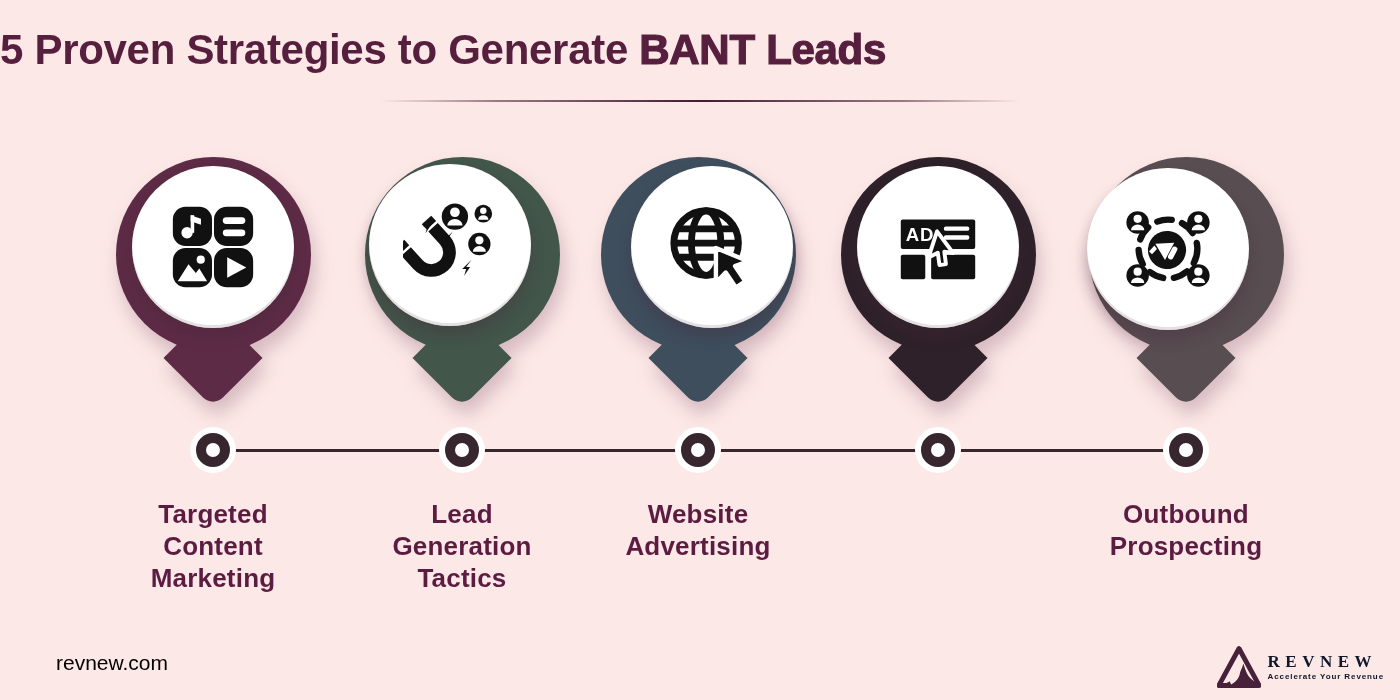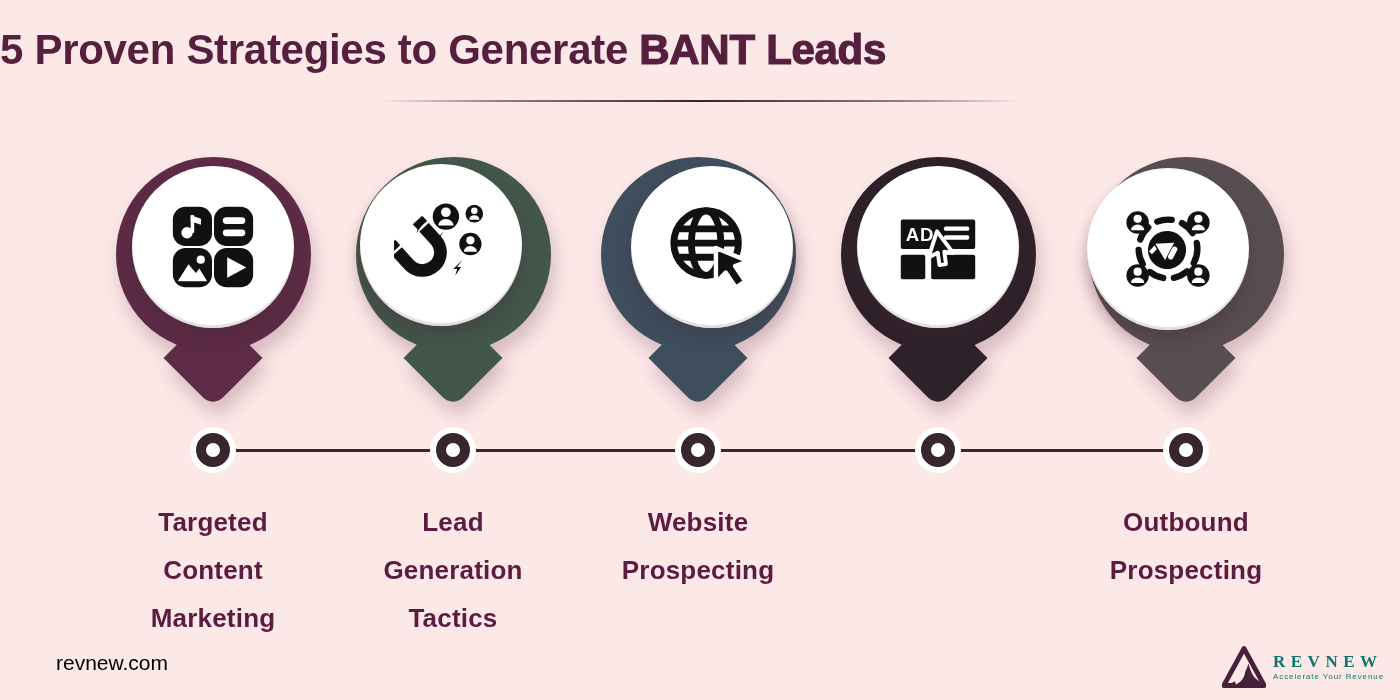--- a/index.html
+++ b/index.html
@@ -28,21 +28,21 @@
     position:absolute; top:449px; left:213px; width:970px; height:3px;
     background:#38262f; z-index:1;
   }
 
   
   .strategy {
     position:absolute; top:157px; width:260px;
     display:flex; flex-direction:column; align-items:center; z-index:2;
   }
   .strategy.s1 { left:83px; }
-  .strategy.s2 { left:323px; }
+  .strategy.s2 { left:332px; }
   .strategy.s3 { left:568px; }
   .strategy.s4 { left:808px; }
   .strategy.s5 { left:1056px; }
 
   .pin-bubble {
     position:relative; width:195px; height:195px; border-radius:50%;
     filter:drop-shadow(4px 12px 9px rgba(120,70,95,0.28));
   }
   .pin-bubble::after {                 
     content:""; position:absolute; top:166px; left:50%; margin-left:-35px;
@@ -66,40 +66,40 @@
     margin-top:75px; width:46px; height:46px; border-radius:50%;
     background:#ffffff; display:flex; align-items:center; justify-content:center;
   }
   .dot-ring {
     width:34px; height:34px; border-radius:50%;
     background:#ffffff; border:10px solid #38262f;
   }
 
   .strategy-label {
     margin-top:25px; text-align:center; white-space:pre-line;
-    font-size:26px; font-weight:bold; line-height:48px;
+    font-size:26px; font-weight:bold; line-height:32px;
     letter-spacing:0.2px; color:#5c1c42;
   }
 
   
   .site-url {
     position:absolute; left:56px; top:651px;
     font-size:21px; color:#000000;
   }
   .logo {
     position:absolute; right:16px; top:646px;
-    display:flex; align-items:center; gap:7px; color:#0f766e;
+    display:flex; align-items:center; gap:7px; color:#0f172a;
   }
   .logo-text-block { display:flex; flex-direction:column; }
   .logo-name {
     font-family:"Liberation Serif", serif; font-weight:bold;
     font-size:17px; letter-spacing:5.5px; line-height:20px;
   }
   .logo-tagline {
-    font-size:8px; font-weight:normal; letter-spacing:0.9px; line-height:10px;
+    font-size:8px; font-weight:bold; letter-spacing:0.9px; line-height:10px;
   }
 </style>
 </head>
 <body>
 
 <div class="stage">
 
   <h1 class="title"><span>5 Proven Strategies to Generate </span><span class="title-bold">BANT Leads</span></h1>
   <div class="title-divider"></div>
 
@@ -175,21 +175,21 @@
             <path d="M14 29.5 H70 M9 44 H75 M14 58.5 H70"></path>
           </g>
           <path d="M52 49 l33 13.5 -13.5 5 10.5 15.5 -9.5 6.5 -10.5 -15.5 -10 10.5 z" fill="#111" stroke="#fff" stroke-width="4.5" stroke-linejoin="round"></path>
         </svg>
       </div>
     </div>
     <div class="dot-outer">
         <div class="dot-ring"></div>
       </div>
     <div class="strategy-label">Website
-Prospecting</div>
+Advertising</div>
   </div>
 
   <div class="strategy s4">
     <div class="pin-bubble" style="background: rgb(46, 33, 41);">
       <div class="pin-inner">
         <svg viewBox="0 0 96 96">
           <rect x="10" y="20" width="76" height="30" rx="2" fill="#111"></rect>
           <text x="15" y="42" font-size="19" font-weight="bold" fill="#fff" font-family="Liberation Sans, sans-serif" letter-spacing="1">AD</text>
           <rect x="54" y="27" width="26" height="4.5" rx="2" fill="#fff"></rect>
           <rect x="54" y="36" width="26" height="4.5" rx="2" fill="#fff"></rect>

